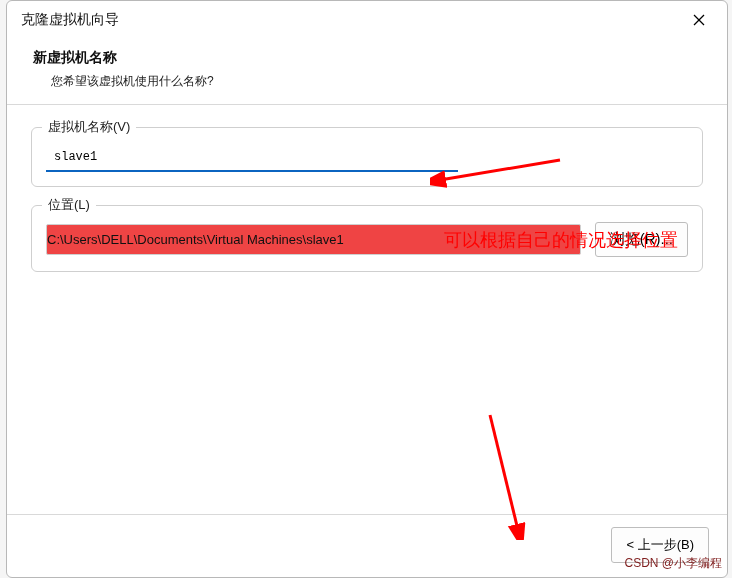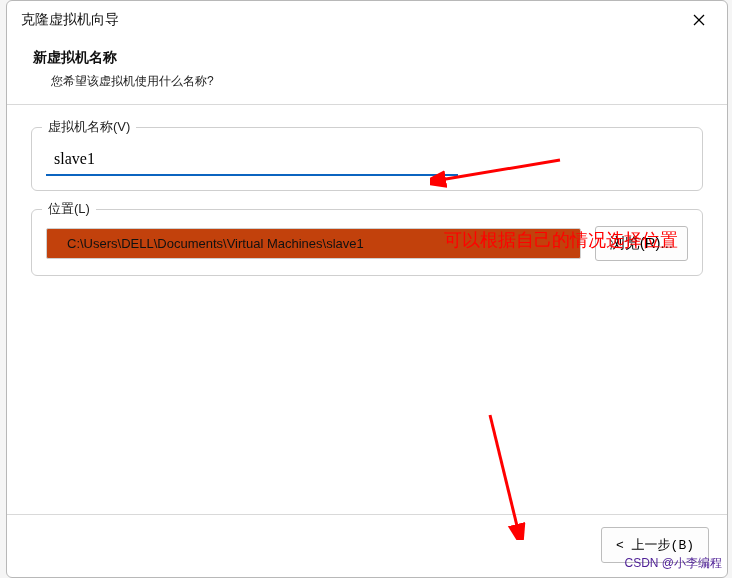--- a/index.html
+++ b/index.html
@@ -72,42 +72,42 @@
       position: absolute;
       top: -10px;
       left: 10px;
       background: #fff;
       padding: 0 6px;
       font-size: 13px;
       color: #222;
     }
     .name-input {
       width: 412px;
-      font-size: 16px;
+      font-size: 12px;
       padding: 6px 8px;
       border: none;
       border-bottom: 2px solid #0b64c0;
       outline: none;
-      font-family: Liberation Serif, serif;
+      font-family: Liberation Mono, monospace;
     }
     .loc-row {
       display: flex;
       gap: 14px;
       align-items: center;
     }
     .loc-input {
       flex: 1;
       font-size: 13px;
-      padding: 7px 20px;
+      padding: 7px 0;
       border: 1px solid #cfcfcf;
       border-radius: 2px;
       outline: none;
       font-family: inherit;
       color: #111;
-      background: #c2410c;
+      background: #ef4444;
     }
     .browse-btn {
       font-size: 15px;
       padding: 7px 14px;
       border: 1px solid #bdbdbd;
       border-radius: 3px;
       background: #fdfdfd;
       cursor: pointer;
       font-family: inherit;
       white-space: nowrap;
@@ -120,21 +120,21 @@
       gap: 14px;
     }
     .footer button {
       min-width: 94px;
       padding: 8px 14px;
       font-size: 13px;
       border: 1px solid #bdbdbd;
       border-radius: 3px;
       background: #fdfdfd;
       cursor: pointer;
-      font-family: Liberation Mono, monospace;
+      font-family: Liberation Sans, sans-serif;
     }
     .footer button.primary {
       border-color: #0b64c0;
     }
 
     .arrow {
       position: absolute;
       pointer-events: none;
     }
     .annotation {
@@ -142,21 +142,21 @@
       color: #ff0000;
       font-size: 18px;
       pointer-events: none;
       white-space: nowrap;
     }
     .watermark {
       position: absolute;
       bottom: 6px;
       right: 10px;
       font-size: 12px;
-      color: #4c1d95;
+      color: #7f1d1d;
       pointer-events: none;
     }
   </style>
 </head>
 <body>
 
 <div class="window">
 
   <div class="titlebar">
     <span>克隆虚拟机向导</span>

